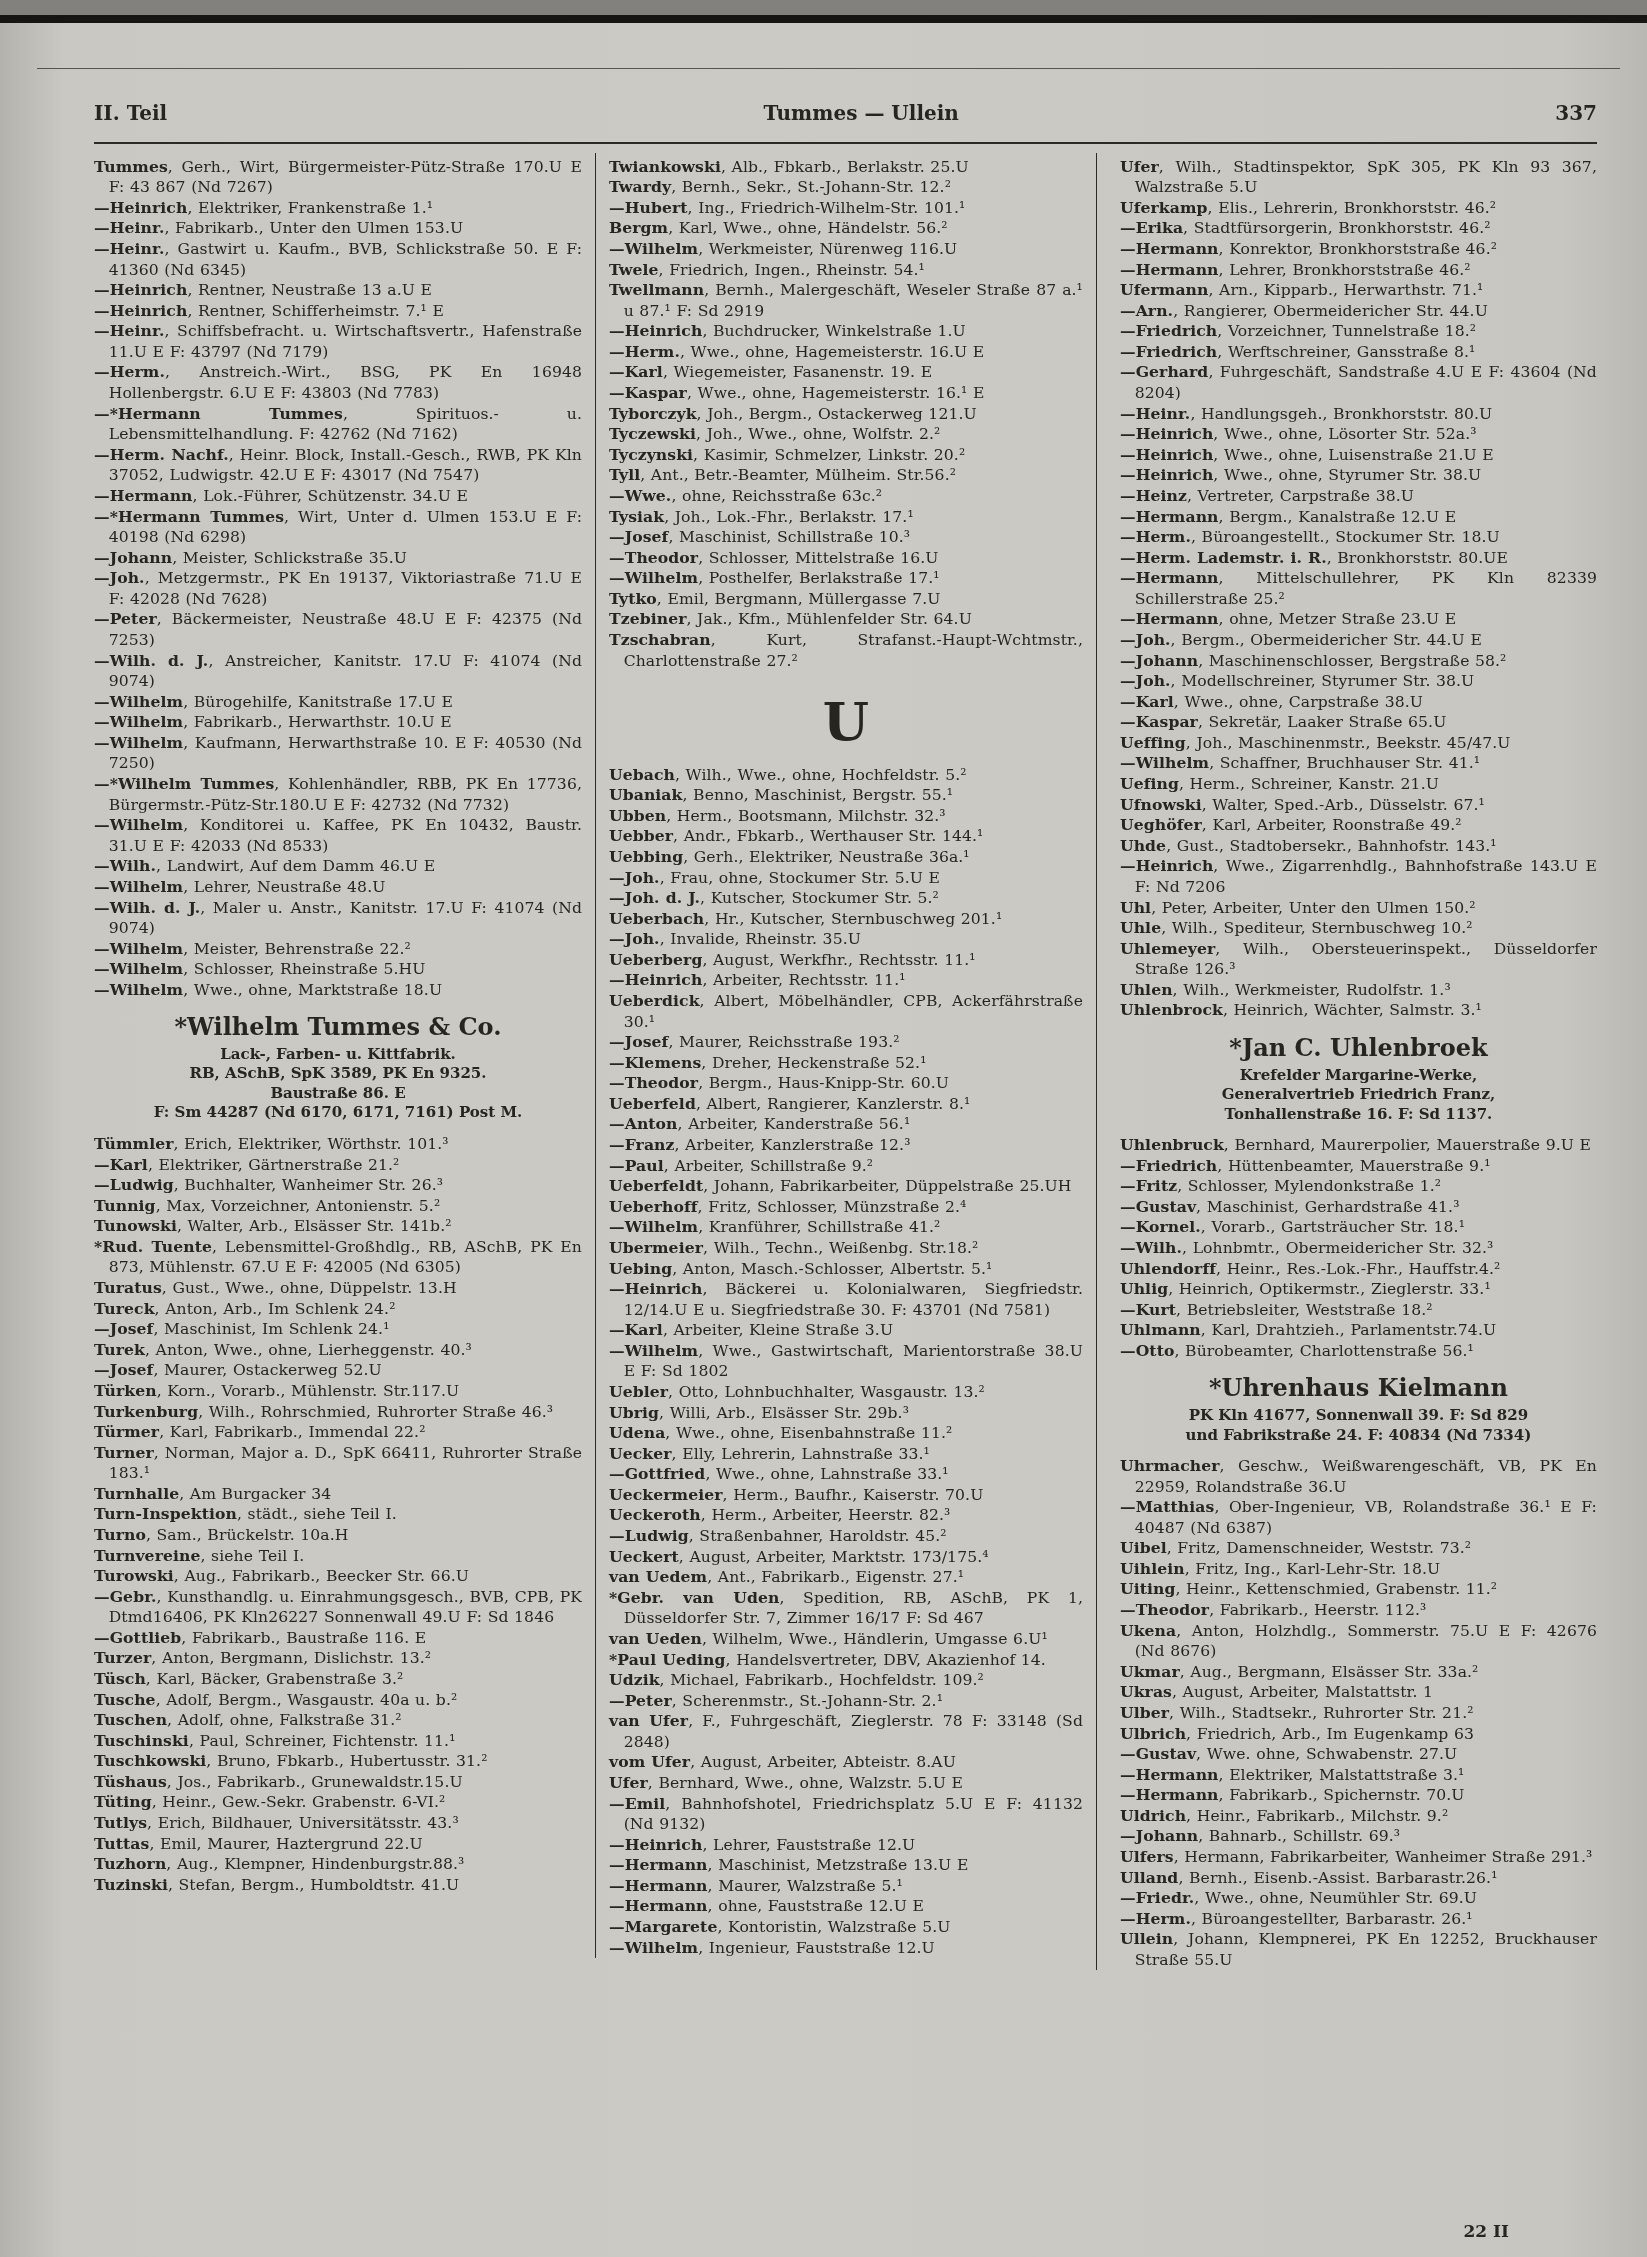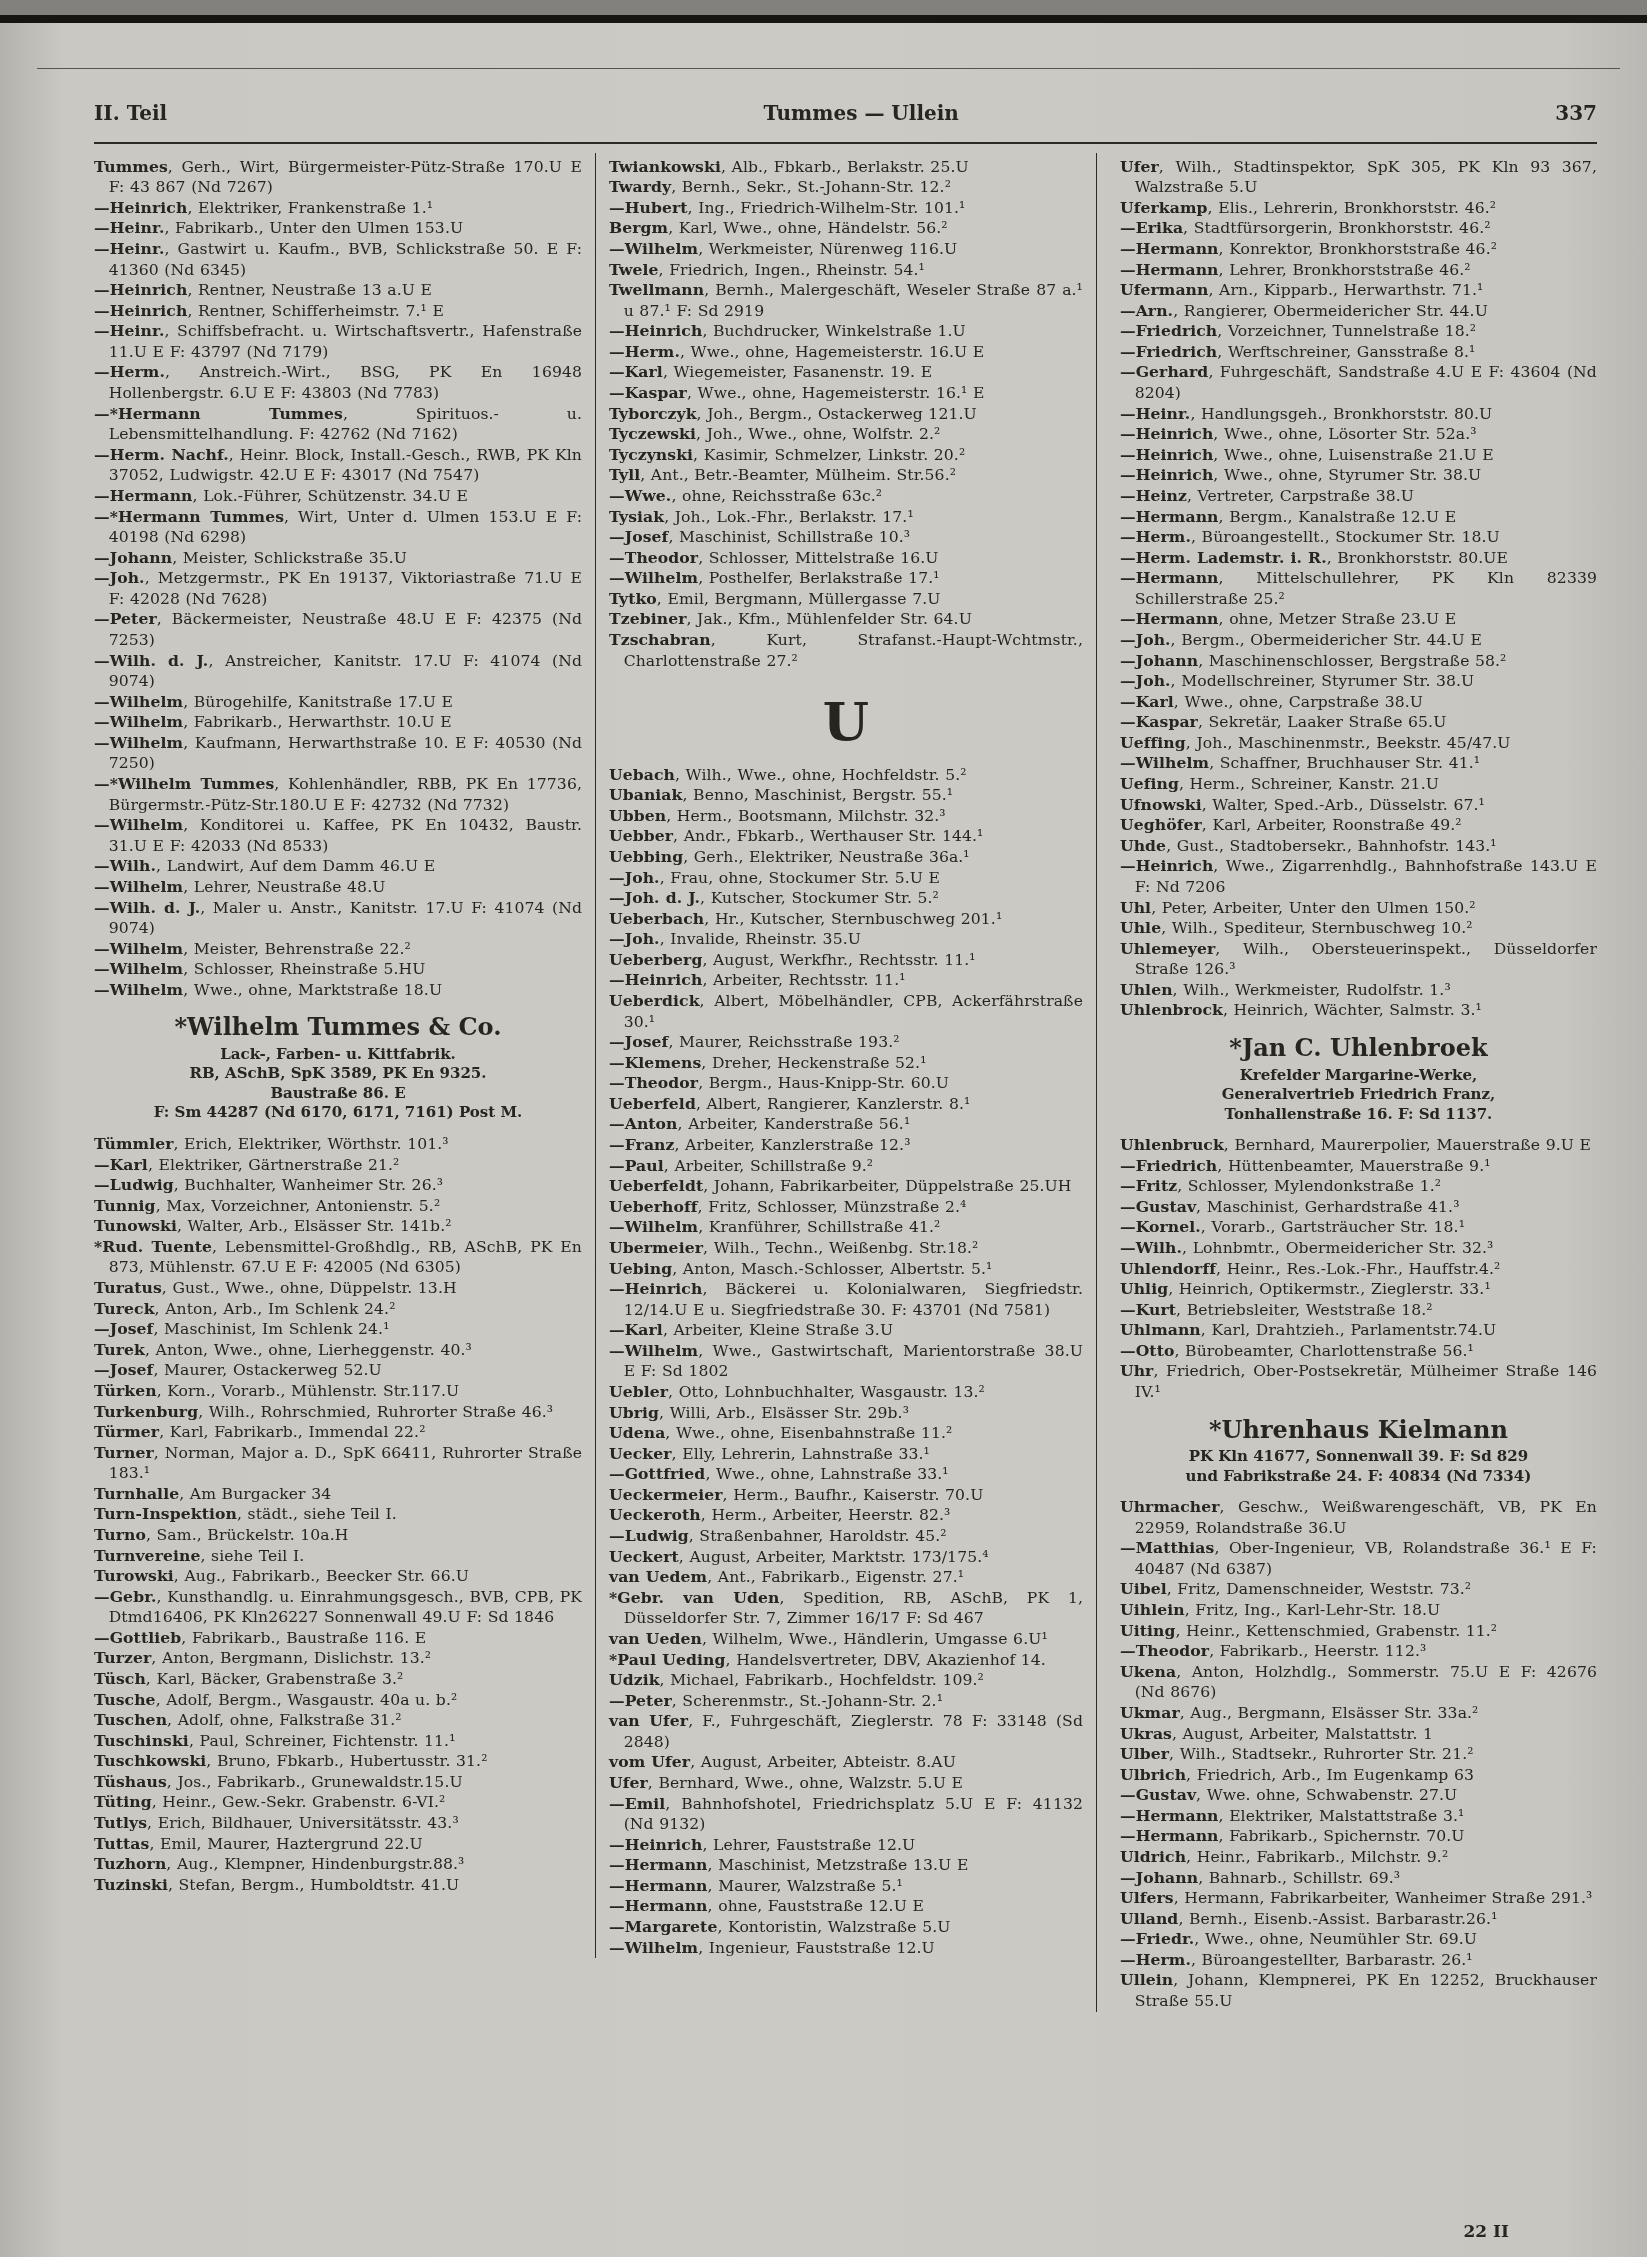--- a/index.html
+++ b/index.html
@@ -259,21 +259,20 @@
         <div class="entry"><b>—Friedrich</b>, Hüttenbeamter, Mauerstraße 9.¹</div>
         <div class="entry"><b>—Fritz</b>, Schlosser, Mylendonkstraße 1.²</div>
         <div class="entry"><b>—Gustav</b>, Maschinist, Gerhardstraße 41.³</div>
         <div class="entry"><b>—Kornel.</b>, Vorarb., Gartsträucher Str. 18.¹</div>
         <div class="entry"><b>—Wilh.</b>, Lohnbmtr., Obermeidericher Str. 32.³</div>
         <div class="entry"><b>Uhlendorff</b>, Heinr., Res.-Lok.-Fhr., Hauffstr.4.²</div>
         <div class="entry"><b>Uhlig</b>, Heinrich, Optikermstr., Zieglerstr. 33.¹</div>
         <div class="entry"><b>—Kurt</b>, Betriebsleiter, Weststraße 18.²</div>
         <div class="entry"><b>Uhlmann</b>, Karl, Drahtzieh., Parlamentstr.74.U</div>
         <div class="entry"><b>—Otto</b>, Bürobeamter, Charlottenstraße 56.¹</div>
-        <div class="entry"><b>Uhr</b>, Friedrich, Ober-Postsekretär, Mülheimer Straße 146 IV.¹</div>
         <div class="ad">
           <div class="ad-title">*Uhrenhaus Kielmann</div>
           <div class="ad-line">PK Kln 41677, Sonnenwall 39. F: Sd 829</div>
           <div class="ad-line">und Fabrikstraße 24. F: 40834 (Nd 7334)</div>
         </div>
         <div class="entry"><b>Uhrmacher</b>, Geschw., Weißwarengeschäft, VB, PK En 22959, Rolandstraße 36.U</div>
         <div class="entry"><b>—Matthias</b>, Ober-Ingenieur, VB, Rolandstraße 36.¹ E F: 40487 (Nd 6387)</div>
         <div class="entry"><b>Uibel</b>, Fritz, Damenschneider, Weststr. 73.²</div>
         <div class="entry"><b>Uihlein</b>, Fritz, Ing., Karl-Lehr-Str. 18.U</div>
         <div class="entry"><b>Uiting</b>, Heinr., Kettenschmied, Grabenstr. 11.²</div>

